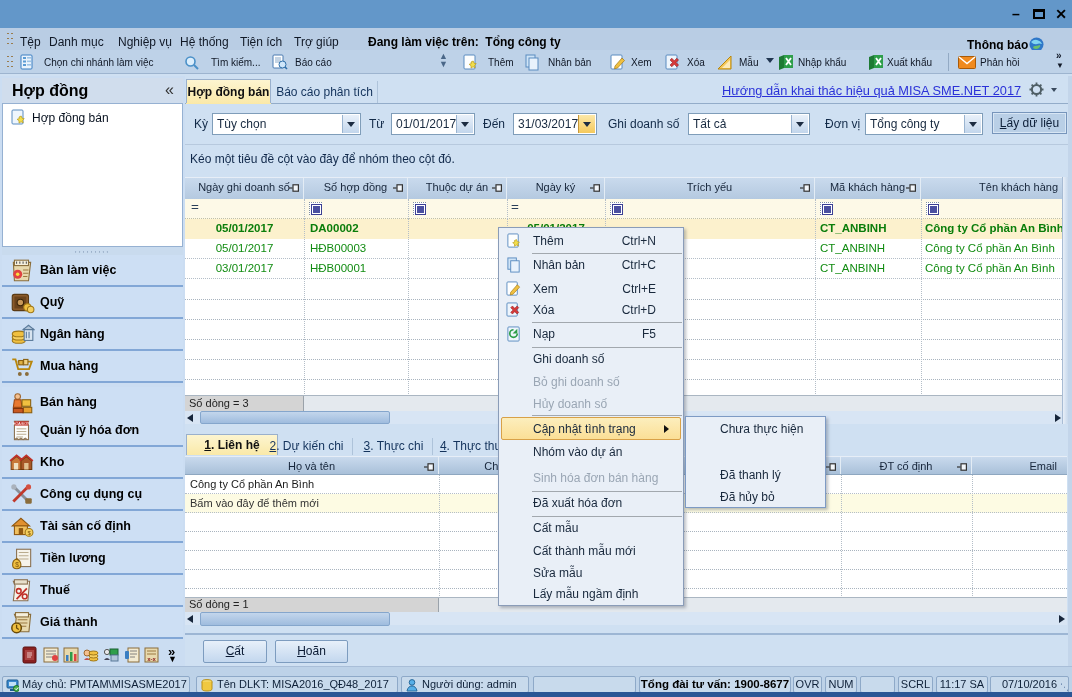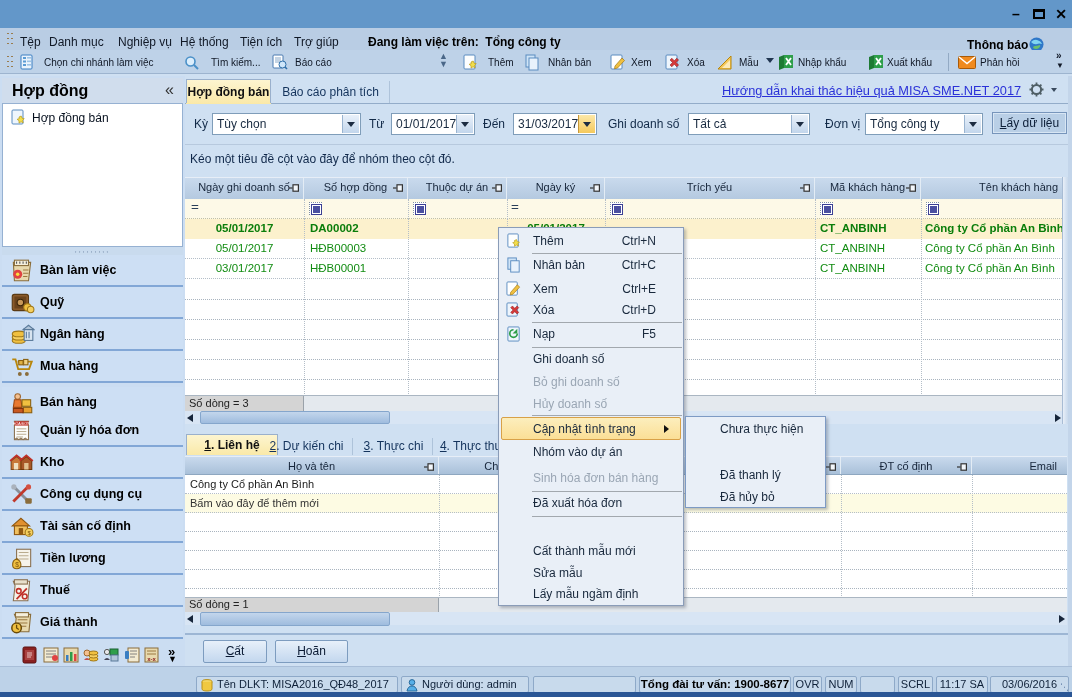--- a/index.html
+++ b/index.html
@@ -326,21 +326,21 @@
           <path d="M4 5 h9 M4 8 h9" stroke="#9a7840"></path>
           <text x="8.5" y="14.5" font-size="6" fill="#8a2020" text-anchor="middle" font-weight="bold" font-family="Liberation Sans">x-x</text>
         </svg>
     <div class="abs" style="left:166px;top:-1px;color:#000;font-weight:bold;font-size:13px;">»</div>
     <div class="abs" style="left:166px;top:9px;color:#000;font-size:9px;">▼</div>
   </div>
 </div>
 <div class="abs" id="main" style="left:185px;top:76px;width:887px;height:590px;background:#cfe0f2;">
 
   <div class="abs tab-active" style="left:1px;top:3px;width:85px;height:25px;line-height:25px;">Hợp đồng bán</div>
-  <div class="abs tab" style="left:87px;top:5px;width:118px;height:23px;line-height:23px;">Báo cáo phân tích</div>
+  <div class="abs tab" style="left:87px;top:5px;width:106px;height:23px;line-height:23px;">Báo cáo phân tích</div>
   <div class="abs" style="left:0;top:27px;width:887px;height:1px;background:#93acc9;"></div>
   <div class="abs" style="left:1px;top:27px;width:85px;height:1px;background:#fae9a8;"></div>
   <div class="abs" style="left:537px;top:7px;color:#2b32d8;text-decoration:underline;font-size:12.8px;">Hướng dẫn khai thác hiệu quả MISA SME.NET 2017</div>
   <svg class="abs" style="left:843px;top:5px;" width="17" height="17" viewBox="0 0 17 17">
         <circle cx="8.5" cy="8.5" r="4.6" fill="none" stroke="#4f5f66" stroke-width="2"></circle>
         <g stroke="#4f5f66" stroke-width="1.8">
           <path d="M8.5 1.5v3 M8.5 12.5v3 M1.5 8.5h3 M12.5 8.5h3 M3.6 3.6l2.1 2.1 M11.3 11.3l2.1 2.1 M13.4 3.6l-2.1 2.1 M5.7 11.3l-2.1 2.1"></path>
         </g>
       </svg>
   <div class="abs" style="left:866px;top:12px;border:3.5px solid transparent;border-top:4.5px solid #3a4a5e;"></div>
@@ -498,20 +498,30 @@
     <div class="abs" style="left:2px;top:3px;border:4px solid transparent;border-right:6px solid #16253a;margin-left:-4px;"></div>
     <div class="abs" style="left:15px;top:0;width:190px;height:14px;background:linear-gradient(#c3d6ec,#9fbcde);border:1px solid #85a6cc;border-radius:2px;"></div>
     <div class="abs" style="left:874px;top:3px;border:4px solid transparent;border-left:6px solid #16253a;"></div>
   </div>
   <div class="abs" style="left:0;top:557px;width:887px;height:2px;background:#9db6d4;"></div>
   <div class="abs btn" style="left:18px;top:564px;width:64px;height:23px;line-height:21px;"><u>C</u>ất</div>
   <div class="abs btn" style="left:90px;top:564px;width:73px;height:23px;line-height:21px;"><u>H</u>oãn</div>
 </div>
 <div class="abs" style="left:1068px;top:76px;width:4px;height:590px;background:#c3d5ea;"></div>
 <div class="abs" id="statusbar">
+  <div class="sbox" style="left:2px;width:188px;">
+        <svg style="position:absolute;left:3px;top:2px;" width="13" height="13" viewBox="0 0 13 13">
+          <rect x="1" y="1" width="11" height="8" rx="1" fill="#3a8ad0" stroke="#1a5a90"></rect>
+          <rect x="3" y="3" width="7" height="4" fill="#bfe0f8"></rect>
+          <rect x="4" y="10" width="5" height="2" fill="#1a5a90"></rect>
+          <circle cx="10.5" cy="9.5" r="3" fill="#46b050" stroke="#1a7020"></circle>
+          <path d="M9 9.5 l1.2 1.2 2-2.2" stroke="#fff" fill="none"></path>
+        </svg>
+        <span style="position:absolute;left:19px;">Máy chủ: PMTAM\MISASME2017</span>
+      </div>
   <div class="sbox" style="left:196px;width:202px;">
         <svg style="position:absolute;left:4px;top:2px;" width="12" height="13" viewBox="0 0 12 13">
           <ellipse cx="6" cy="2.8" rx="5" ry="2.2" fill="#f5d868" stroke="#b89018"></ellipse>
           <path d="M1 2.8 v7 q0 2.2 5 2.2 q5 0 5-2.2 v-7" fill="#f0c840" stroke="#b89018"></path>
         </svg>
         <span style="position:absolute;left:20px;">Tên DLKT: MISA2016_QĐ48_2017</span>
       </div>
   <div class="sbox" style="left:401px;width:128px;">
         <svg style="position:absolute;left:4px;top:2px;" width="12" height="13" viewBox="0 0 12 13">
           <circle cx="6" cy="3.4" r="2.8" fill="#58b0e8" stroke="#2a6a9a"></circle>
@@ -519,21 +529,21 @@
         </svg>
         <span style="position:absolute;left:20px;">Người dùng: admin</span>
       </div>
   <div class="sbox" style="left:533px;width:103px;"></div>
   <div class="sbox" style="left:639px;width:152px;font-weight:bold;color:#000;font-size:11.5px;text-align:center;">Tổng đài tư vấn: 1900-8677</div>
   <div class="sbox" style="left:793px;width:29px;text-align:center;">OVR</div>
   <div class="sbox" style="left:825px;width:32px;text-align:center;">NUM</div>
   <div class="sbox" style="left:860px;width:35px;"></div>
   <div class="sbox" style="left:898px;width:35px;text-align:center;">SCRL</div>
   <div class="sbox" style="left:936px;width:52px;text-align:center;">11:17 SA</div>
-  <div class="sbox" style="left:990px;width:79px;text-align:center;">03/06/2016</div>
+  <div class="sbox" style="left:990px;width:79px;text-align:center;">07/10/2016</div>
   <div class="abs" style="left:1060px;top:15px;width:10px;height:10px;color:#55749e;font-size:9px;">⋱</div>
 </div>
 <div class="abs" id="bstrip"></div>
 <div class="abs" id="cmenu">
   <div class="mi" style="top:2px;">
         <svg class="mic" viewBox="0 0 17 17">
           <rect x="2" y="1" width="11" height="14" rx="1" fill="#fdfefe" stroke="#5a8cc0"></rect>
           <path d="M9 8 l2.2-1 .8 2.2 2.2.4-1.6 1.8.6 2.3-2.2-.9-2 1.3 0-2.4-1.9-1.4 2.2-.7z" fill="#f2de4a" stroke="#b89a1a" stroke-width=".7"></path>
         </svg>
         <span class="t">Thêm</span>
@@ -593,20 +603,23 @@
         <span class="t">Nhóm vào dự án</span>
       </div>
   <div class="mi dis" style="top:239px;">
         <span class="t">Sinh hóa đơn bán hàng</span>
       </div>
   <div class="msep" style="top:263px;"></div>
   <div class="mi" style="top:264px;">
         <span class="t">Đã xuất hóa đơn</span>
       </div>
   <div class="msep" style="top:288px;"></div>
+  <div class="mi" style="top:289px;">
+        <span class="t">Cất mẫu</span>
+      </div>
   <div class="mi" style="top:312px;">
         <span class="t">Cất thành mẫu mới</span>
       </div>
   <div class="mi" style="top:334px;">
         <span class="t">Sửa mẫu</span>
       </div>
   <div class="mi" style="top:355px;">
         <span class="t">Lấy mẫu ngầm định</span>
       </div>
 </div>

